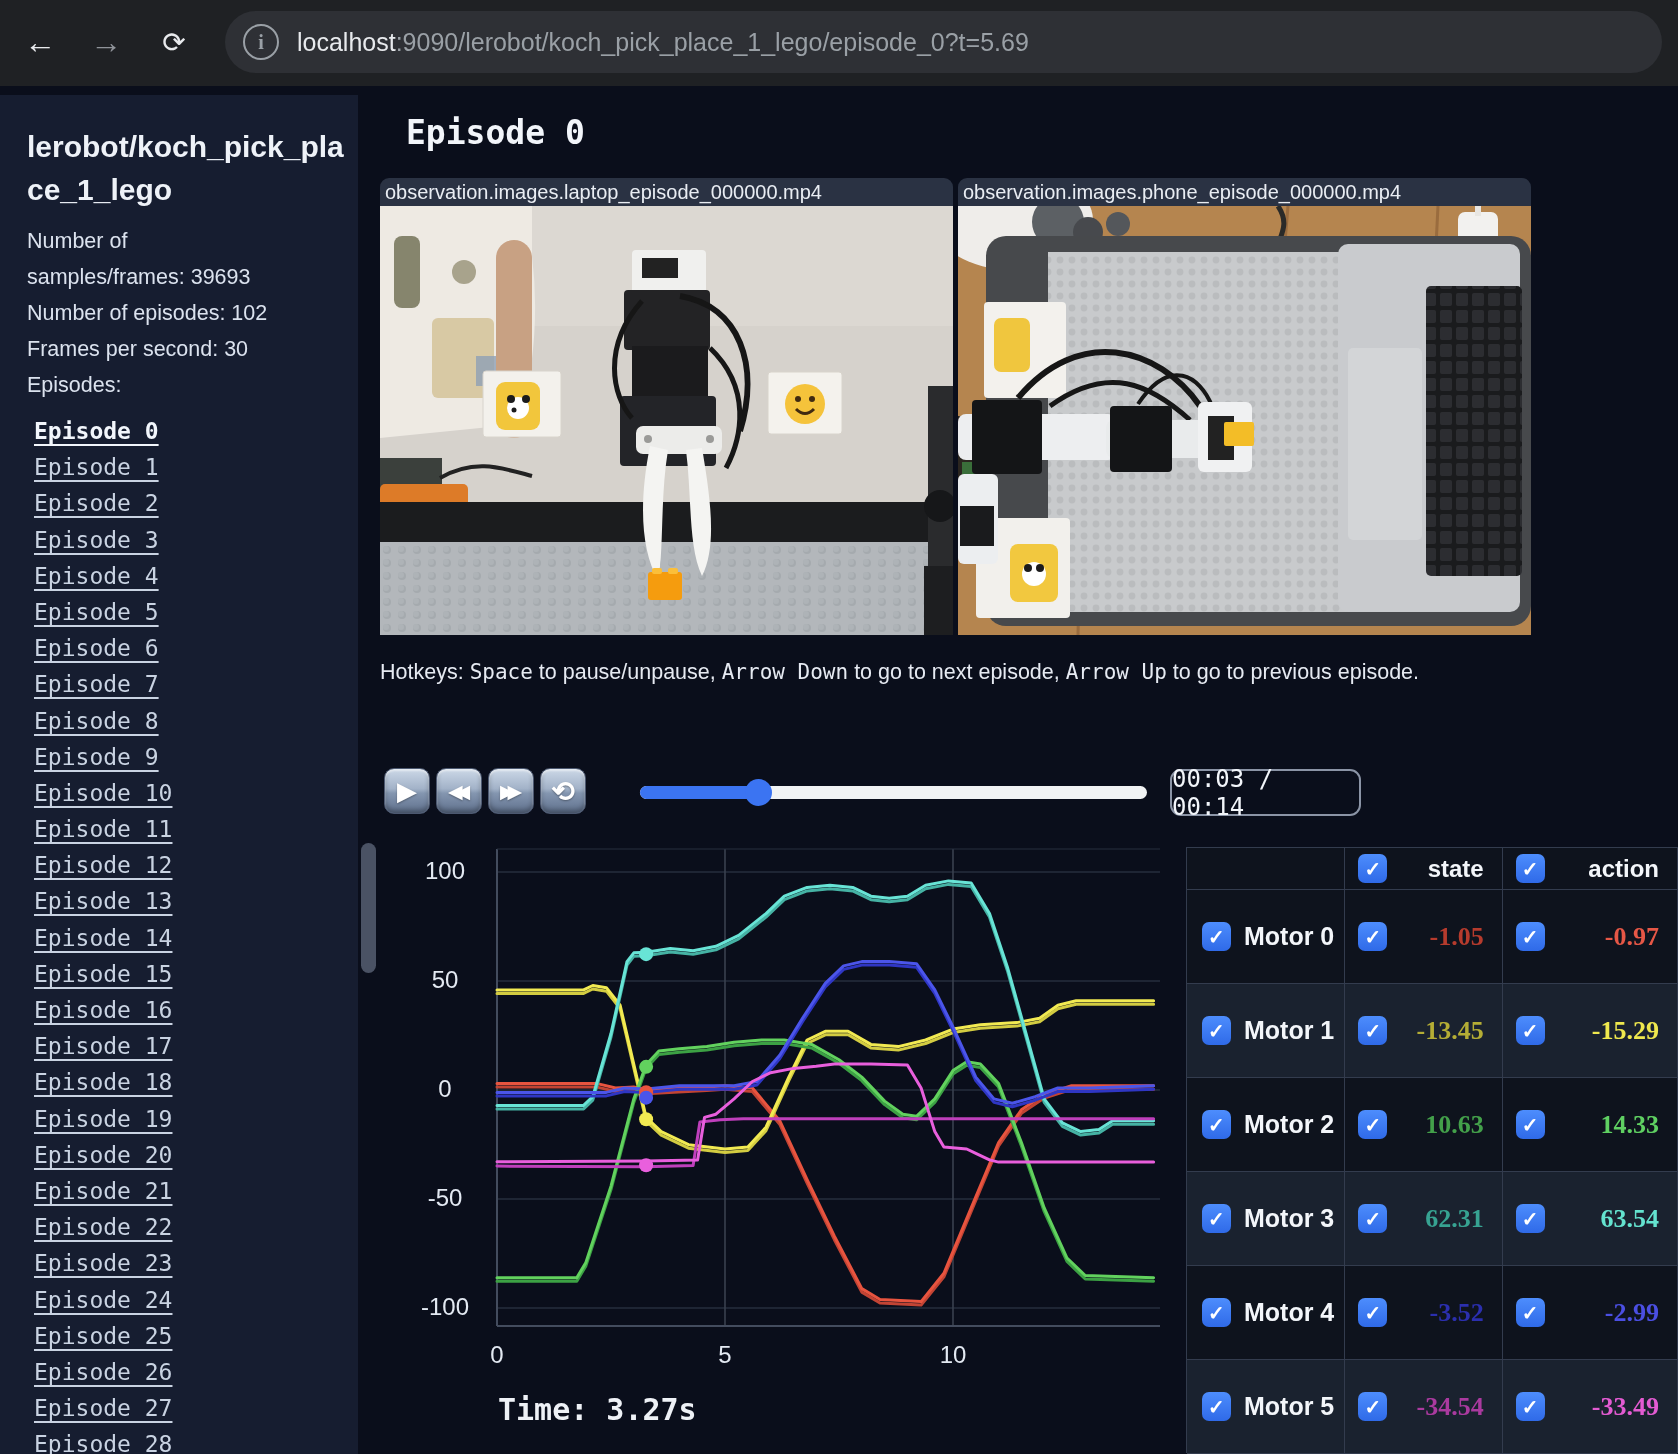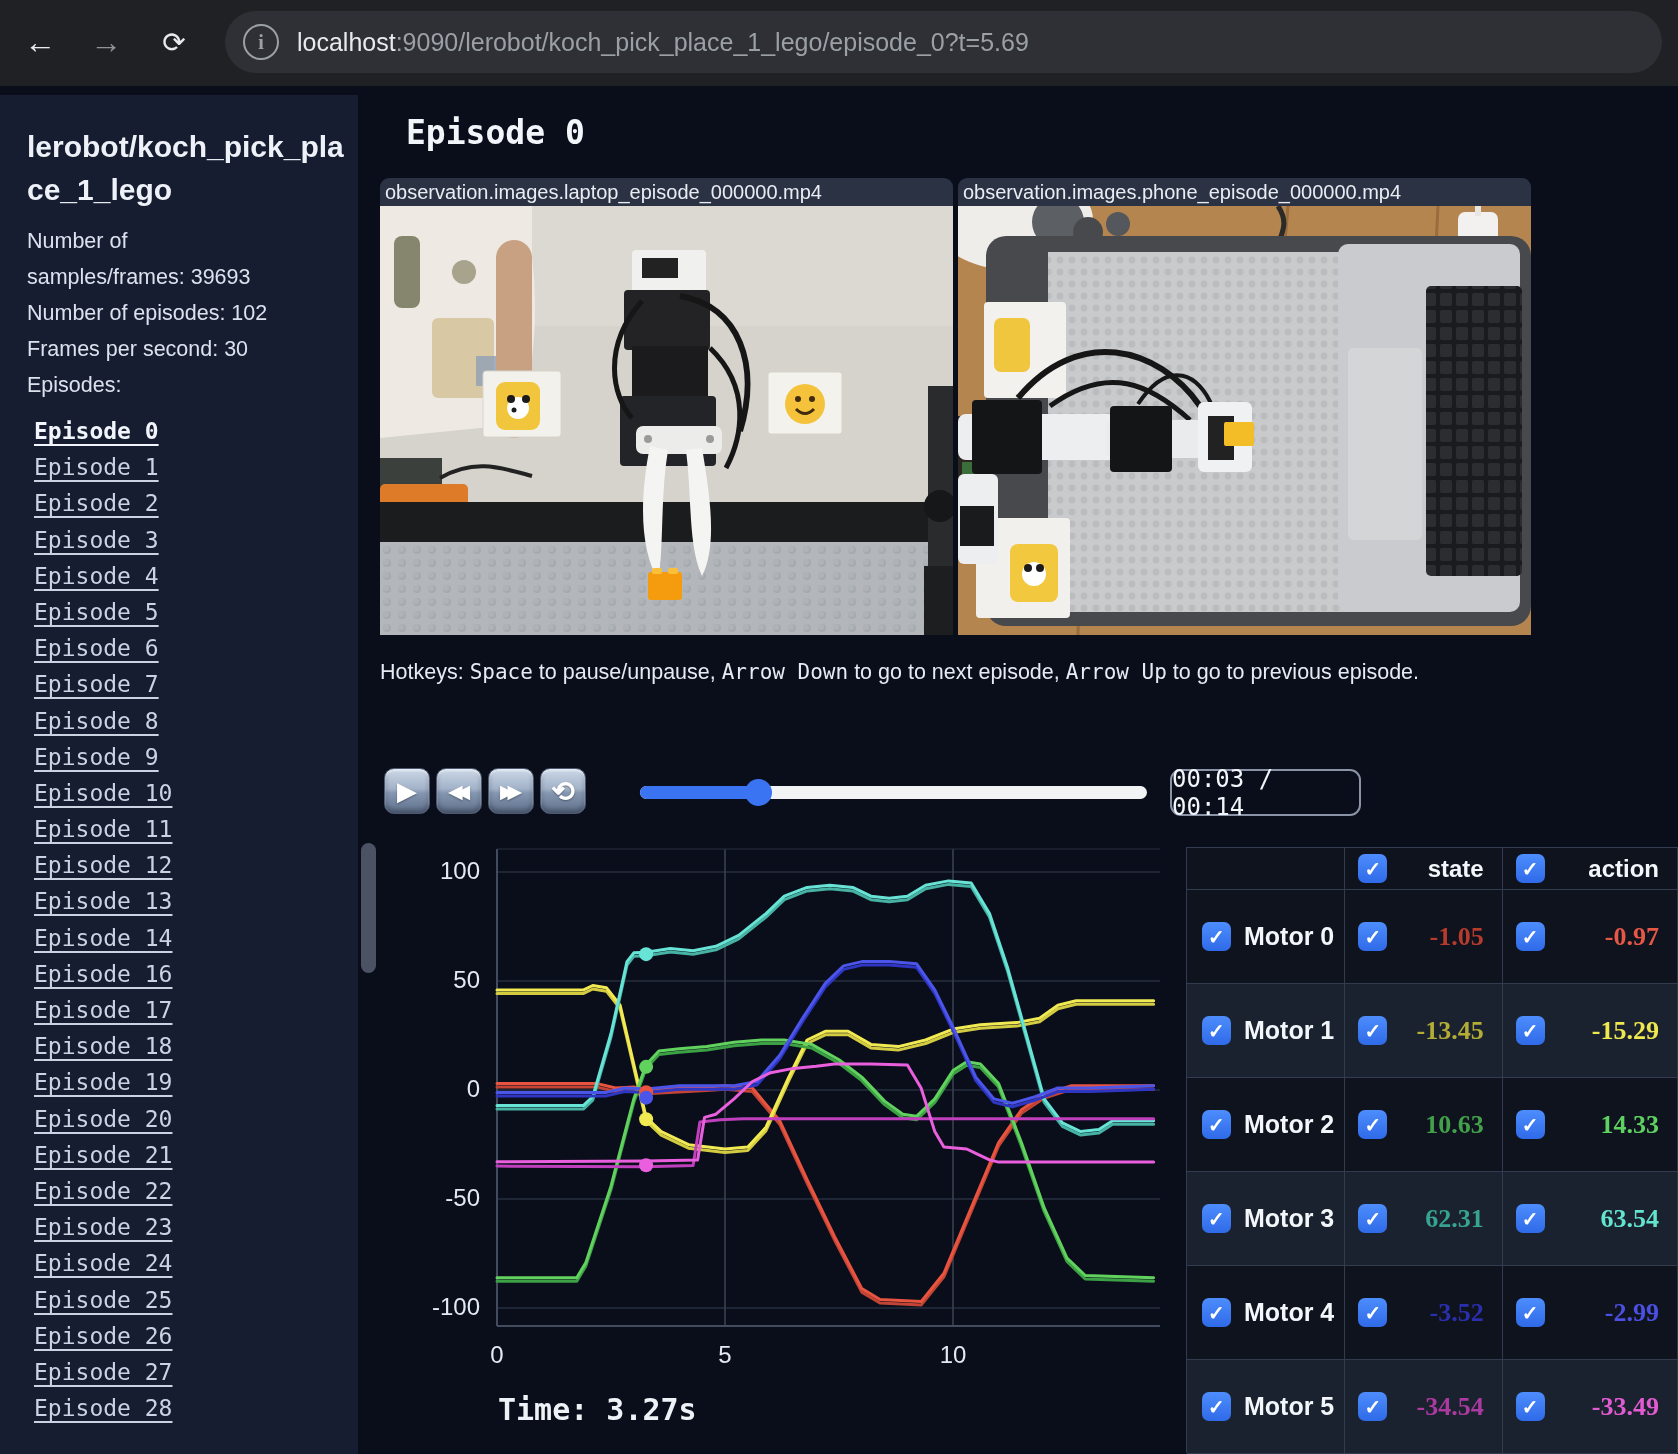--- a/index.html
+++ b/index.html
@@ -60,21 +60,21 @@
   #slider-track{position:absolute;left:0;top:16px;width:507px;height:13px;background:#f1f3f4;border-radius:7px;}
   #slider-fill{position:absolute;left:0;top:16px;height:13px;background:#3b74f2;border-radius:7px 0 0 7px;}
   #slider-thumb{position:absolute;top:9px;width:27px;height:27px;border-radius:50%;background:#3b74f2;}
 
   #time-box{position:absolute;left:1170px;top:769px;width:187px;height:43px;border:2px solid #8b94a6;
             border-radius:11px;display:flex;align-items:center;justify-content:center;
             font-size:24px;color:#f2f5fa;}
 
   
   #chart{position:absolute;left:455px;top:840px;width:705px;height:530px;}
-  .ytick{position:absolute;right:1198px;width:70px;text-align:right;font-size:24px;color:#e3e9f2;}
+  .ytick{position:absolute;right:1198px;width:70px;text-align:center;font-size:24px;color:#e3e9f2;}
   .xtick{position:absolute;top:1341px;width:60px;text-align:center;font-size:24px;color:#e3e9f2;}
   #time-label{position:absolute;left:498px;top:1392px;font-size:30px;font-weight:600;color:#eef1f6;}
 
   
   #motor-table{position:absolute;left:1186px;top:847px;width:492px;height:606px;
                border:1px solid #333c4e;box-sizing:border-box;}
   .t-row{display:flex;border-bottom:1px solid #333c4e;box-sizing:border-box;}
   .t-cell{box-sizing:border-box;border-right:1px solid #333c4e;display:flex;align-items:center;}
   .t-cell:last-child{border-right:none;}
   .c0{width:159px;padding-left:15px;}
@@ -124,20 +124,21 @@
         <div class="ep-item"><a>Episode 5</a></div>
         <div class="ep-item"><a>Episode 6</a></div>
         <div class="ep-item"><a>Episode 7</a></div>
         <div class="ep-item"><a>Episode 8</a></div>
         <div class="ep-item"><a>Episode 9</a></div>
         <div class="ep-item"><a>Episode 10</a></div>
         <div class="ep-item"><a>Episode 11</a></div>
         <div class="ep-item"><a>Episode 12</a></div>
         <div class="ep-item"><a>Episode 13</a></div>
         <div class="ep-item"><a>Episode 14</a></div>
+        <div class="ep-item"><a>Episode 15</a></div>
         <div class="ep-item"><a>Episode 16</a></div>
         <div class="ep-item"><a>Episode 17</a></div>
         <div class="ep-item"><a>Episode 18</a></div>
         <div class="ep-item"><a>Episode 19</a></div>
         <div class="ep-item"><a>Episode 20</a></div>
         <div class="ep-item"><a>Episode 21</a></div>
         <div class="ep-item"><a>Episode 22</a></div>
         <div class="ep-item"><a>Episode 23</a></div>
         <div class="ep-item"><a>Episode 24</a></div>
         <div class="ep-item"><a>Episode 25</a></div>

